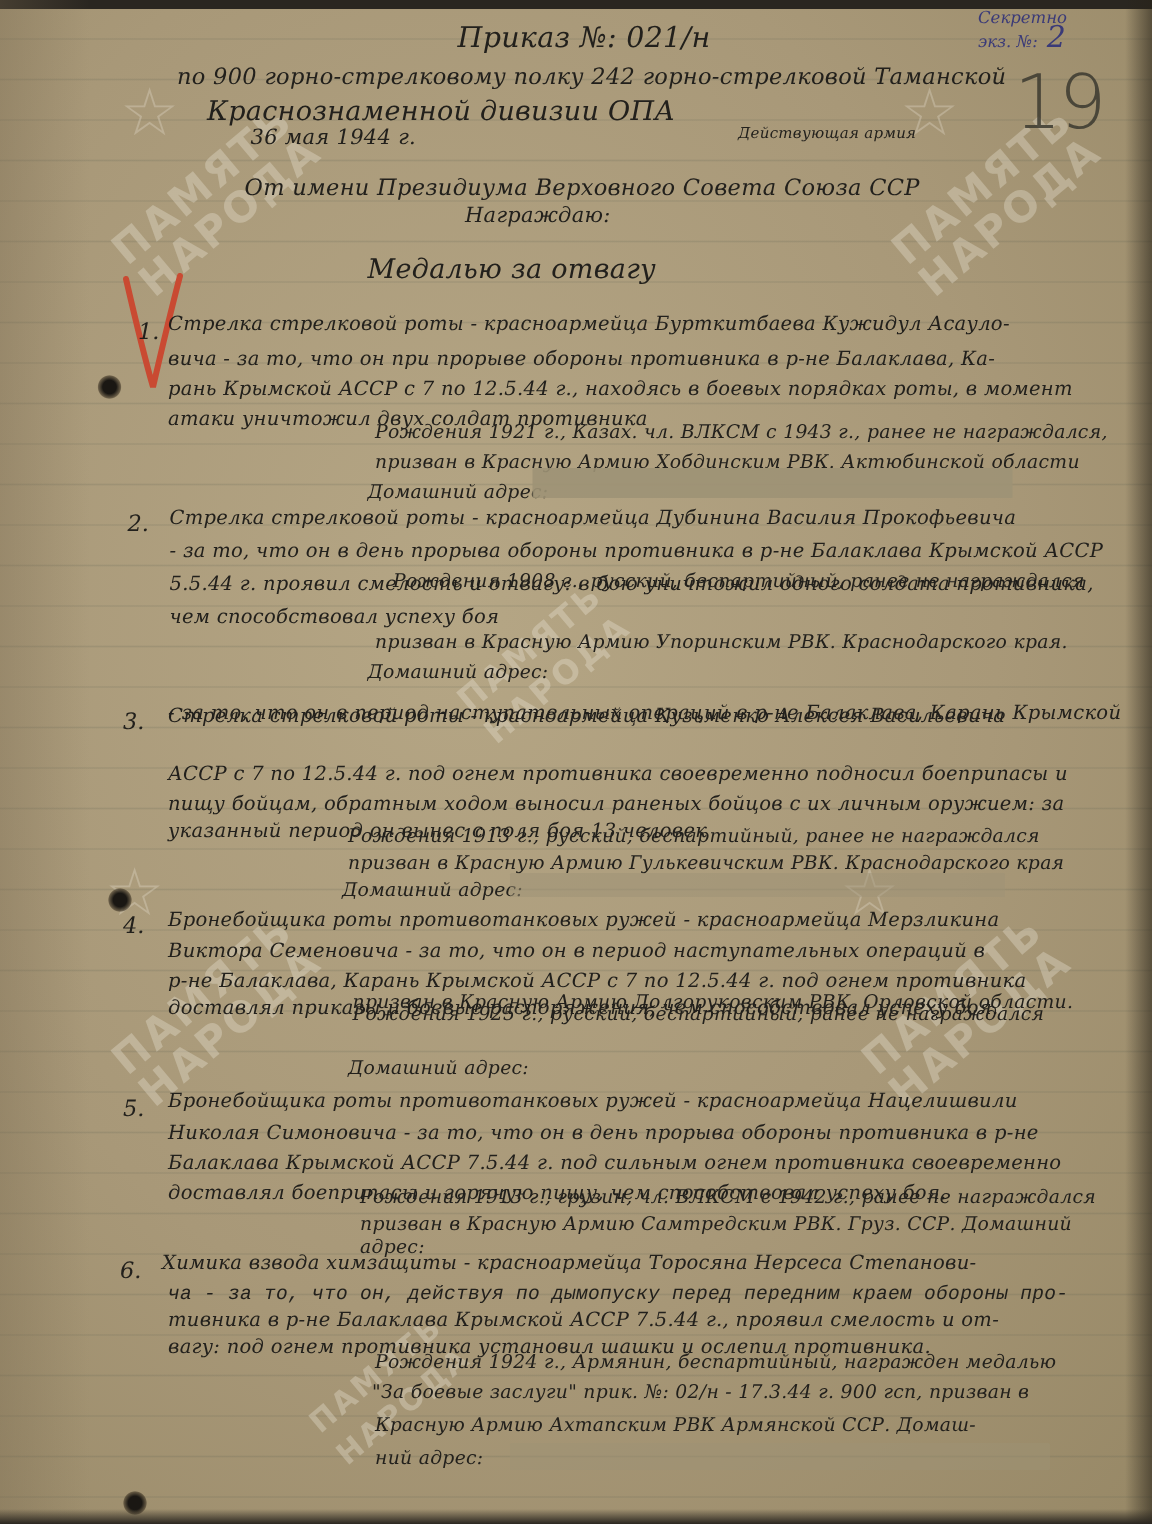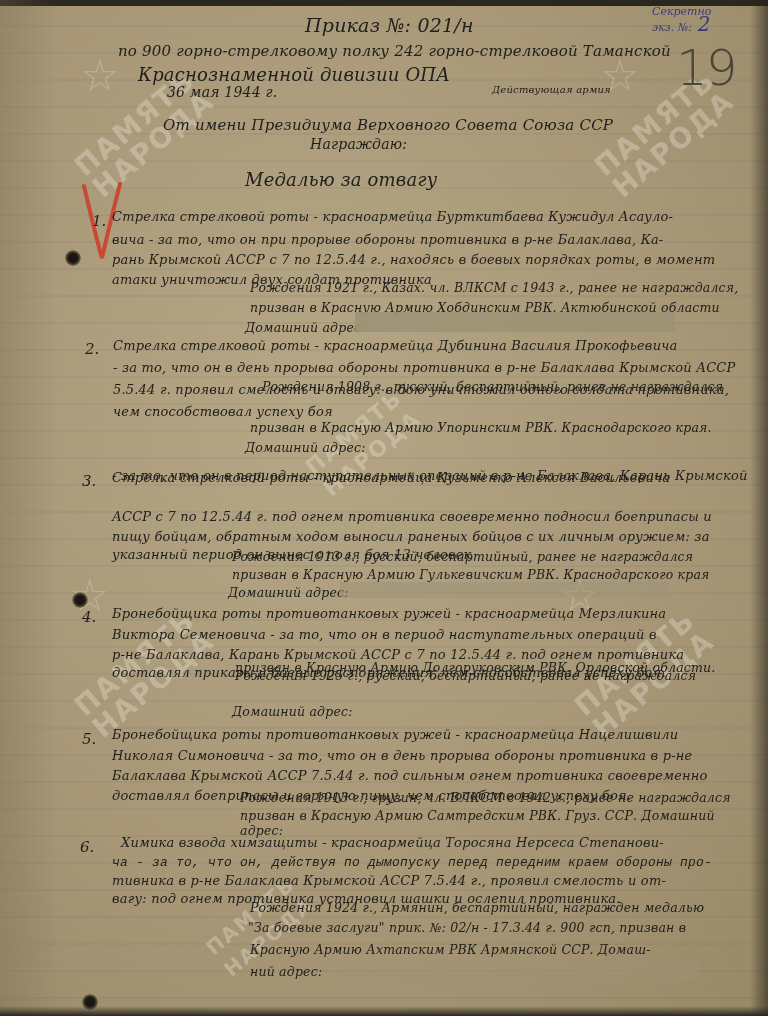--- a/index.html
+++ b/index.html
@@ -167,21 +167,21 @@
   <div class="num" style="left:82px; top:730px;">5.</div>
   <div class="ink line" style="left:112px; top:727px;">Бронебойщика роты противотанковых ружей - красноармейца Нацелишвили</div>
   <div class="ink line" style="left:112px; top:748px;">Николая Симоновича - за то, что он в день прорыва обороны противника в р-не</div>
   <div class="ink line" style="left:112px; top:768px;">Балаклава Крымской АССР 7.5.44 г. под сильным огнем противника своевременно</div>
   <div class="ink line" style="left:112px; top:788px;">доставлял боеприпасы и горячую пищу, чем способствовал успеху боя.</div>
   <div class="ink bio" style="left:240px; top:790px;">Рождения 1913 г., грузин, чл. ВЛКСМ с 1942 г., ранее не награждался</div>
   <div class="ink bio" style="left:240px; top:808px;">призван в Красную Армию Самтредским РВК. Груз. ССР. Домашний</div>
   <div class="ink bio" style="left:240px; top:823px;">адрес:</div>
 
   <div class="num" style="left:80px; top:838px;">6.</div>
-  <div class="ink line" style="left:121px; top:835px;">Химика взвода химзащиты - красноармейца Торосяна Нерсеса Степанови-</div>
+  <div class="ink line" style="left:108px; top:835px;">Химика взвода химзащиты - красноармейца Торосяна Нерсеса Степанови-</div>
   <div class="ink line" style="left:112px; top:855px;font-family:Liberation Mono, monospace;">ча - за то, что он, действуя по дымопуску перед передним краем обороны про-</div>
   <div class="ink line" style="left:112px; top:873px;">тивника в р-не Балаклава Крымской АССР 7.5.44 г., проявил смелость и от-</div>
   <div class="ink line" style="left:112px; top:891px;">вагу: под огнем противника установил шашки и ослепил противника.</div>
   <div class="ink bio" style="left:250px; top:900px;">Рождения 1924 г., Армянин, беспартийный, награжден медалью</div>
   <div class="ink bio" style="left:248px; top:920px;">"За боевые заслуги" прик. №: 02/н - 17.3.44 г. 900 гсп, призван в</div>
   <div class="ink bio" style="left:250px; top:942px;">Красную Армию Ахтапским РВК Армянской ССР. Домаш-</div>
   <div class="ink bio" style="left:250px; top:964px;">ний адрес:</div>
   <div class="redact" style="left:340px; top:962px; width:360px; height:18px; opacity:0.45;"></div>
 </div>
 

